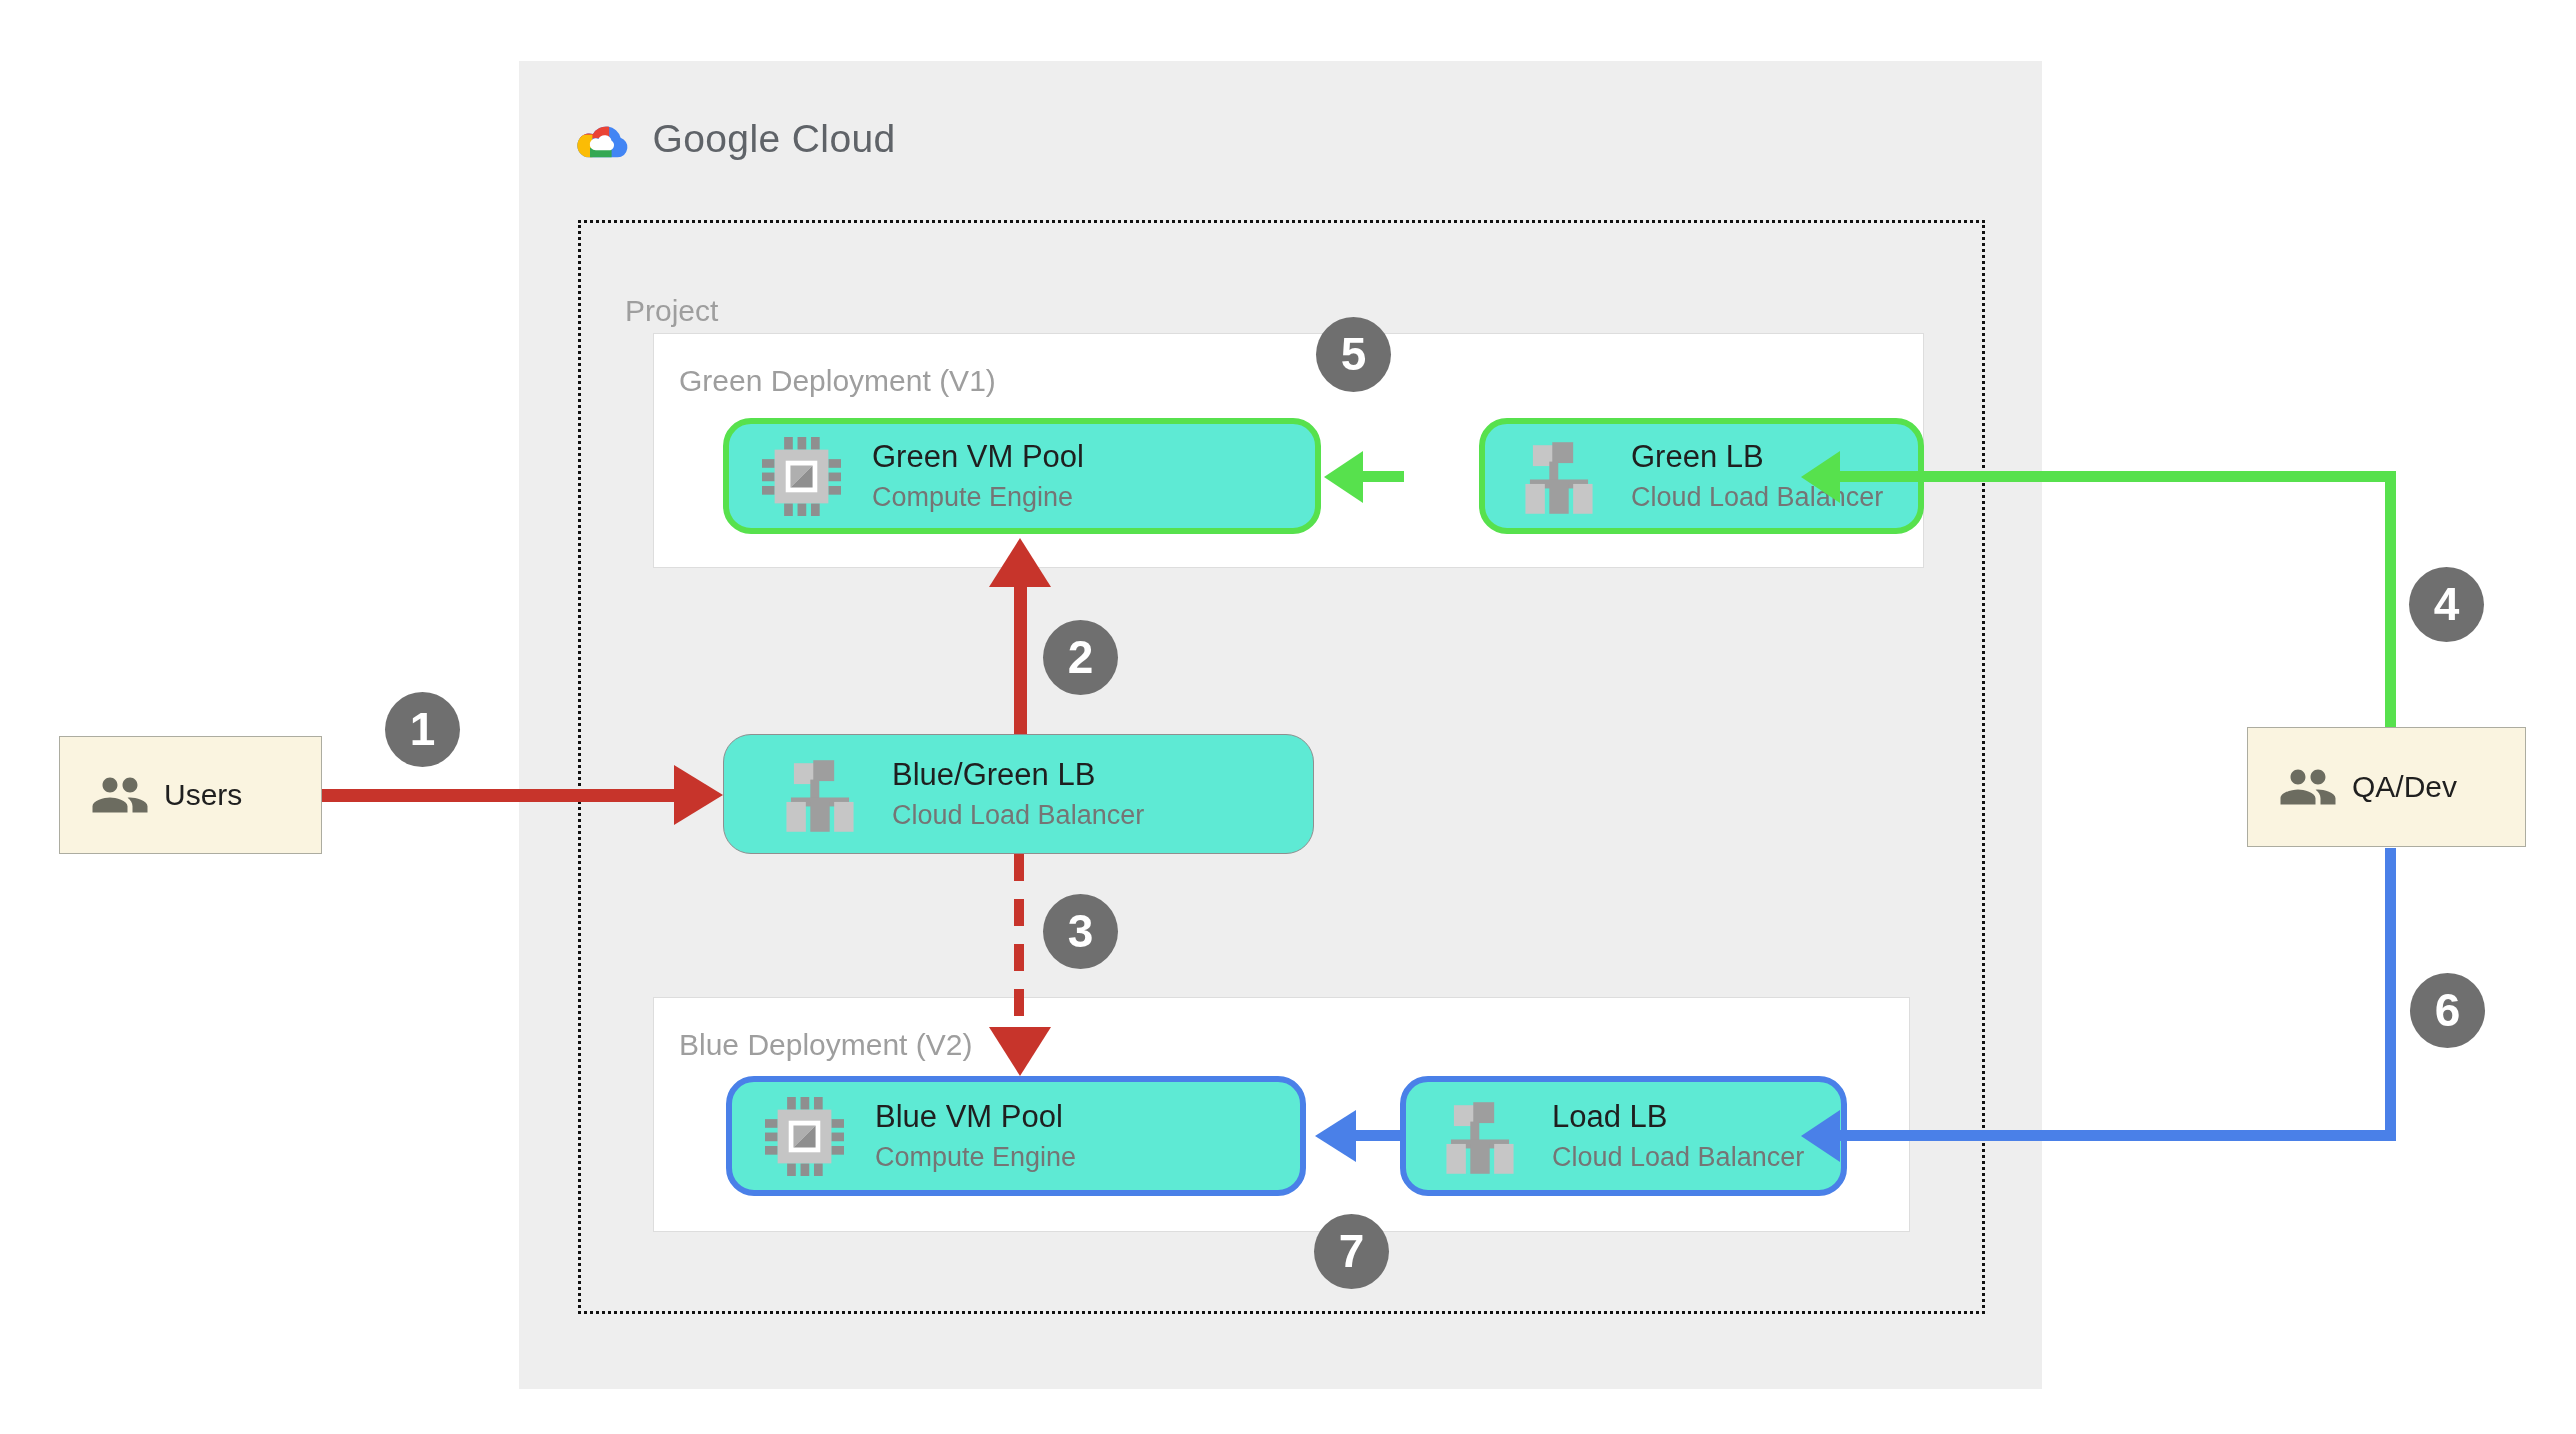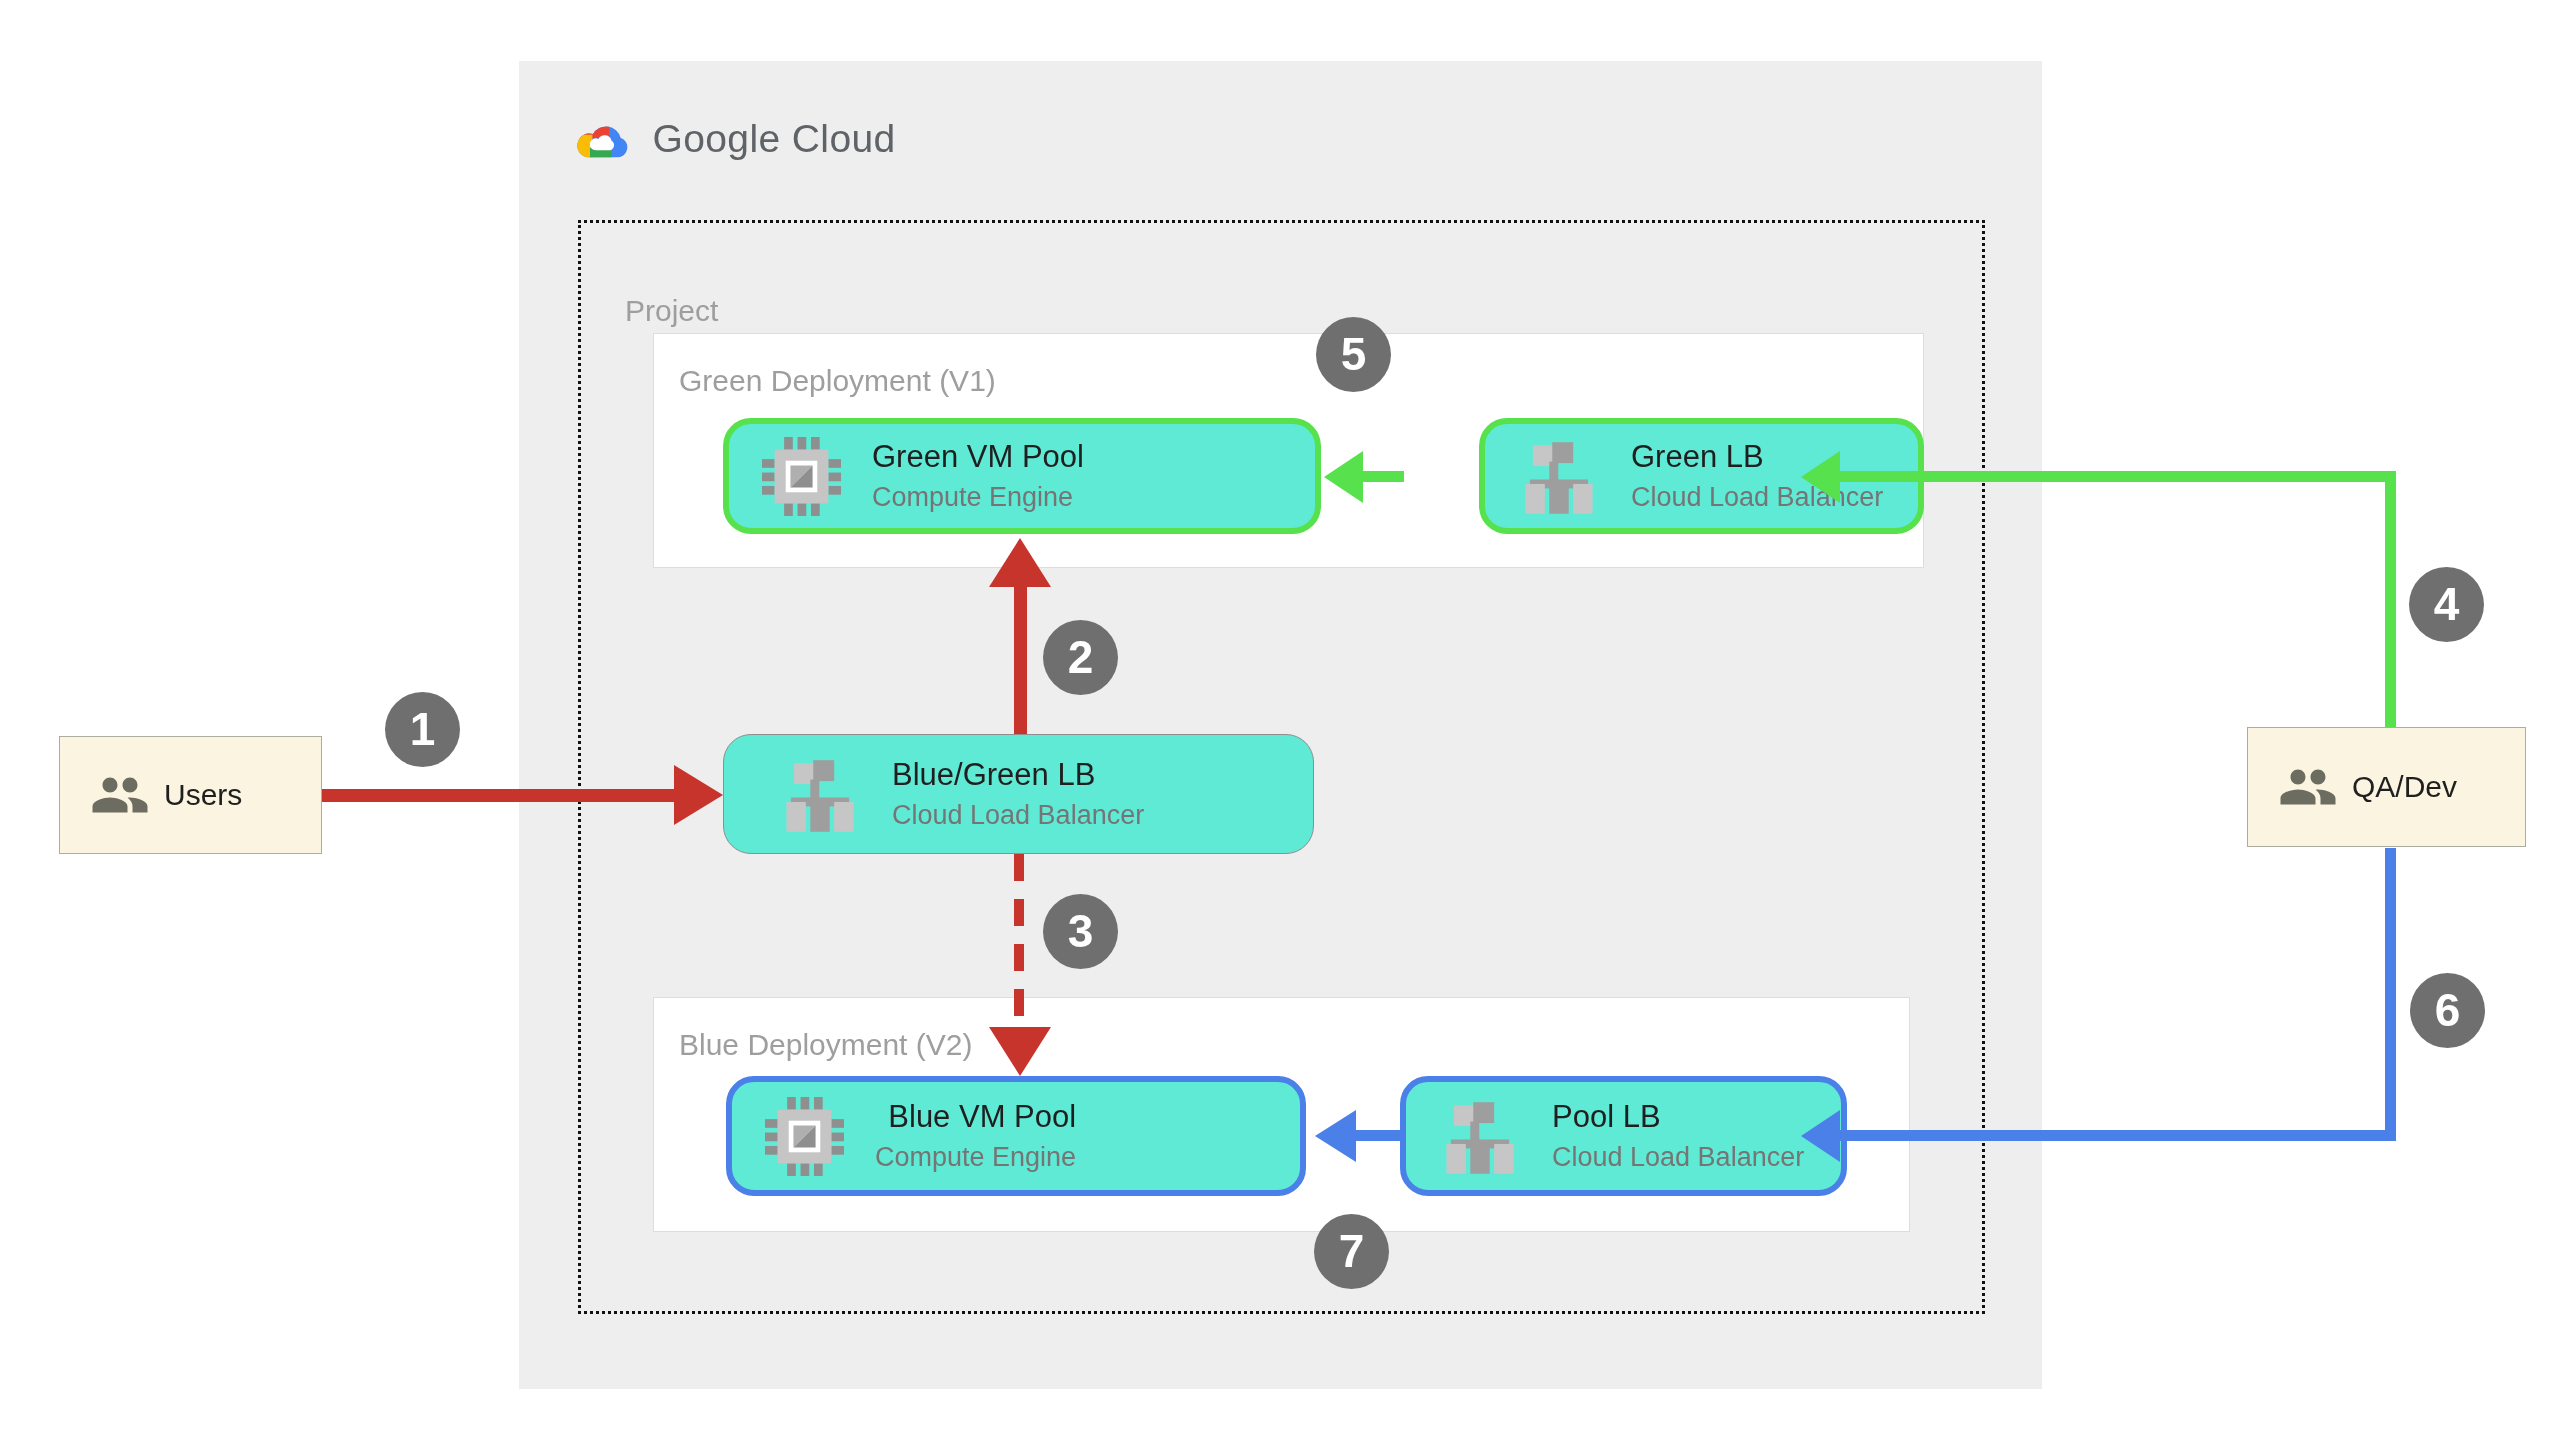--- a/index.html
+++ b/index.html
@@ -21,21 +21,21 @@
   .green-dep{left:653px;top:333px;width:1271px;height:235px;}
   .blue-dep{left:653px;top:997px;width:1257px;height:235px;}
   .dep-label{left:25px;top:30px;position:absolute;}
   
   .node{background:#5eead4;box-sizing:border-box;display:flex;align-items:center;padding-left:33px;gap:31px;border-radius:28px;}
   .node-green{border:6.3px solid #57E14D;}
   .node-blue{border:6.3px solid #4A80E8;}
   .node-plain{border:1.6px solid #8F8F8F;}
   .green-vm{left:723px;top:418px;width:598px;height:116px;}
   .green-lb{left:1479px;top:418px;width:445px;height:116px;}
-  .blue-vm{left:726px;top:1076px;width:580px;height:120px;text-align:right;}
+  .blue-vm{left:726px;top:1076px;width:580px;height:120px;}
   .blue-lb{left:1400px;top:1076px;width:447px;height:120px;}
   .router-lb{left:723px;top:734px;width:591px;height:120px;padding-left:55px;}
   .node-text{display:flex;flex-direction:column;gap:7.9px;}
   .node-title{font-size:31px;color:#1F1F1F;}
   .node-sub{font-size:27px;color:#757575;}
   
   .actor{background:#FAF4E0;border:1.6px solid #ACACA0;box-sizing:border-box;display:flex;align-items:center;padding-left:30px;gap:14px;}
   .users-box{left:59px;top:736px;width:263px;height:118px;}
   .qa-box{left:2247px;top:727px;width:279px;height:120px;}
   .actor-label{font-size:30px;color:#1F1F1F;}
@@ -185,21 +185,21 @@
   <svg width="82" height="79" viewBox="0 0 110 104">
     <rect x="20" y="10" width="28" height="28" fill="#C6C6C6"></rect>
     <rect x="46" y="6" width="28" height="28" fill="#9E9E9E"></rect>
     <rect x="42" y="32" width="12" height="28" fill="#9E9E9E"></rect>
     <rect x="16" y="56" width="78" height="12" fill="#9E9E9E"></rect>
     <rect x="10" y="62" width="26" height="40" fill="#C6C6C6"></rect>
     <rect x="42" y="62" width="26" height="40" fill="#9E9E9E"></rect>
     <rect x="74" y="62" width="26" height="40" fill="#C6C6C6"></rect>
   </svg>
   <div class="node-text">
-    <span class="node-title">Pool LB</span>
+    <span class="node-title">Load LB</span>
     <span class="node-sub">Cloud Load Balancer</span>
   </div>
 </div>
 
 <div class="abs node node-plain router-lb">
   <svg width="82" height="79" viewBox="0 0 110 104">
     <rect x="20" y="10" width="28" height="28" fill="#C6C6C6"></rect>
     <rect x="46" y="6" width="28" height="28" fill="#9E9E9E"></rect>
     <rect x="42" y="32" width="12" height="28" fill="#9E9E9E"></rect>
     <rect x="16" y="56" width="78" height="12" fill="#9E9E9E"></rect>

